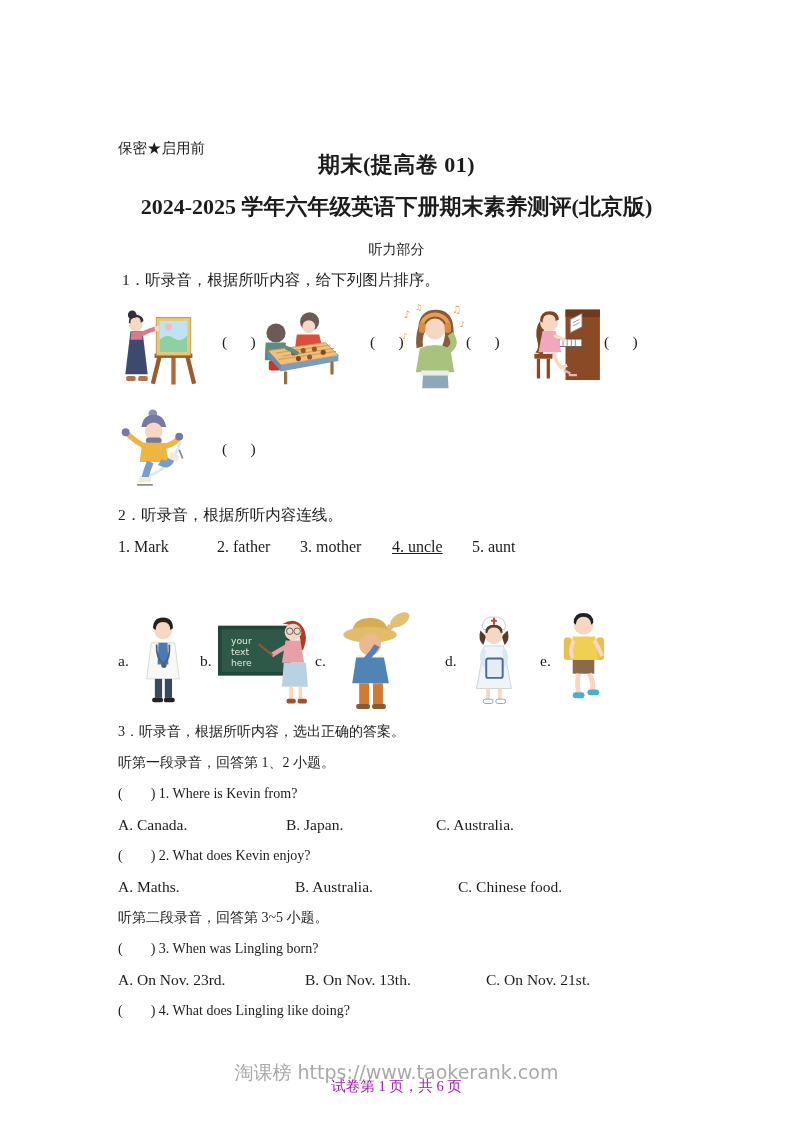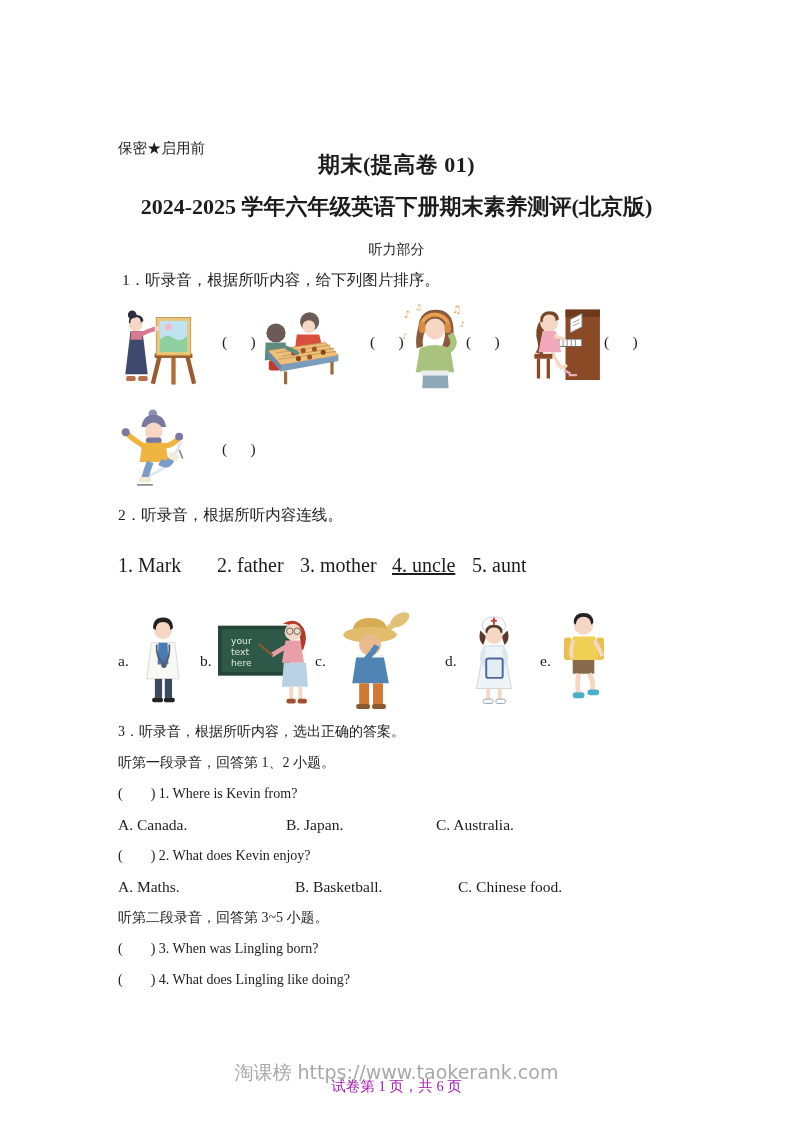--- a/index.html
+++ b/index.html
@@ -30,21 +30,21 @@
   .p-chess { left:134px; top:10px; }
   .b2 { left:252px; top:36px; }
   .p-music { left:281px; top:2px; }
   .b3 { left:348px; top:36px; }
   .p-piano { left:400px; top:0px; }
   .b4 { left:486px; top:36px; }
   .p-skate { left:-2px; top:2px; }
   .b5 { left:104px; top:38px; }
 
   .names { left:118px; top:538px; width:600px; height:22px; position:absolute; }
-  .names span { position:absolute; font-size:20px; top:16px; }
+  .names span { position:absolute; font-size:16px; top:0; }
   .n1{left:0;} .n2{left:99px;} .n3{left:182px;} .n4{left:274px;text-decoration:underline;} .n5{left:354px;}
 
   .persons { left:118px; top:602px; width:620px; height:118px; position:absolute; }
   .pgroup { position:absolute; top:0; height:118px; display:flex; align-items:center; gap:6px; }
   .pg-a{left:0;} .pg-b{left:82px;} .pg-c{left:197px;} .pg-d{left:327px;} .pg-e{left:422px;}
   .plabel { font-size:15.5px; }
 
   .q3block { left:118px; top:716px; width:640px; position:absolute; }
   .qline { height:31px; line-height:31px; font-size:14px; white-space:pre; position:relative; }
   .opts { height:31px; position:relative; }
@@ -304,24 +304,29 @@
     <div class="qline">听第一段录音，回答第 1、2 小题。</div>
     <div class="qline">(        ) 1. Where is Kevin from?</div>
     <div class="opts r1">
       <span class="oA">A. Canada.</span>
       <span class="oB">B. Japan.</span>
       <span class="oC">C. Australia.</span>
     </div>
     <div class="qline">(        ) 2. What does Kevin enjoy?</div>
     <div class="opts r2">
       <span class="oA">A. Maths.</span>
-      <span class="oB">B. Basketball.</span>
+      <span class="oB">B. Australia.</span>
       <span class="oC">C. Chinese food.</span>
     </div>
     <div class="qline">听第二段录音，回答第 3~5 小题。</div>
     <div class="qline">(        ) 3. When was Lingling born?</div>
+    <div class="opts r3">
+      <span class="oA">A. On Nov. 23rd.</span>
+      <span class="oB">B. On Nov. 13th.</span>
+      <span class="oC">C. On Nov. 21st.</span>
+    </div>
     <div class="qline">(        ) 4. What does Lingling like doing?</div>
   </div>
 
   <div class="abs watermark">淘课榜 https://www.taokerank.com</div>
   <div class="abs pageinfo">试卷第 1 页，共 6 页</div>
 
 </div>
 
 </body></html>

